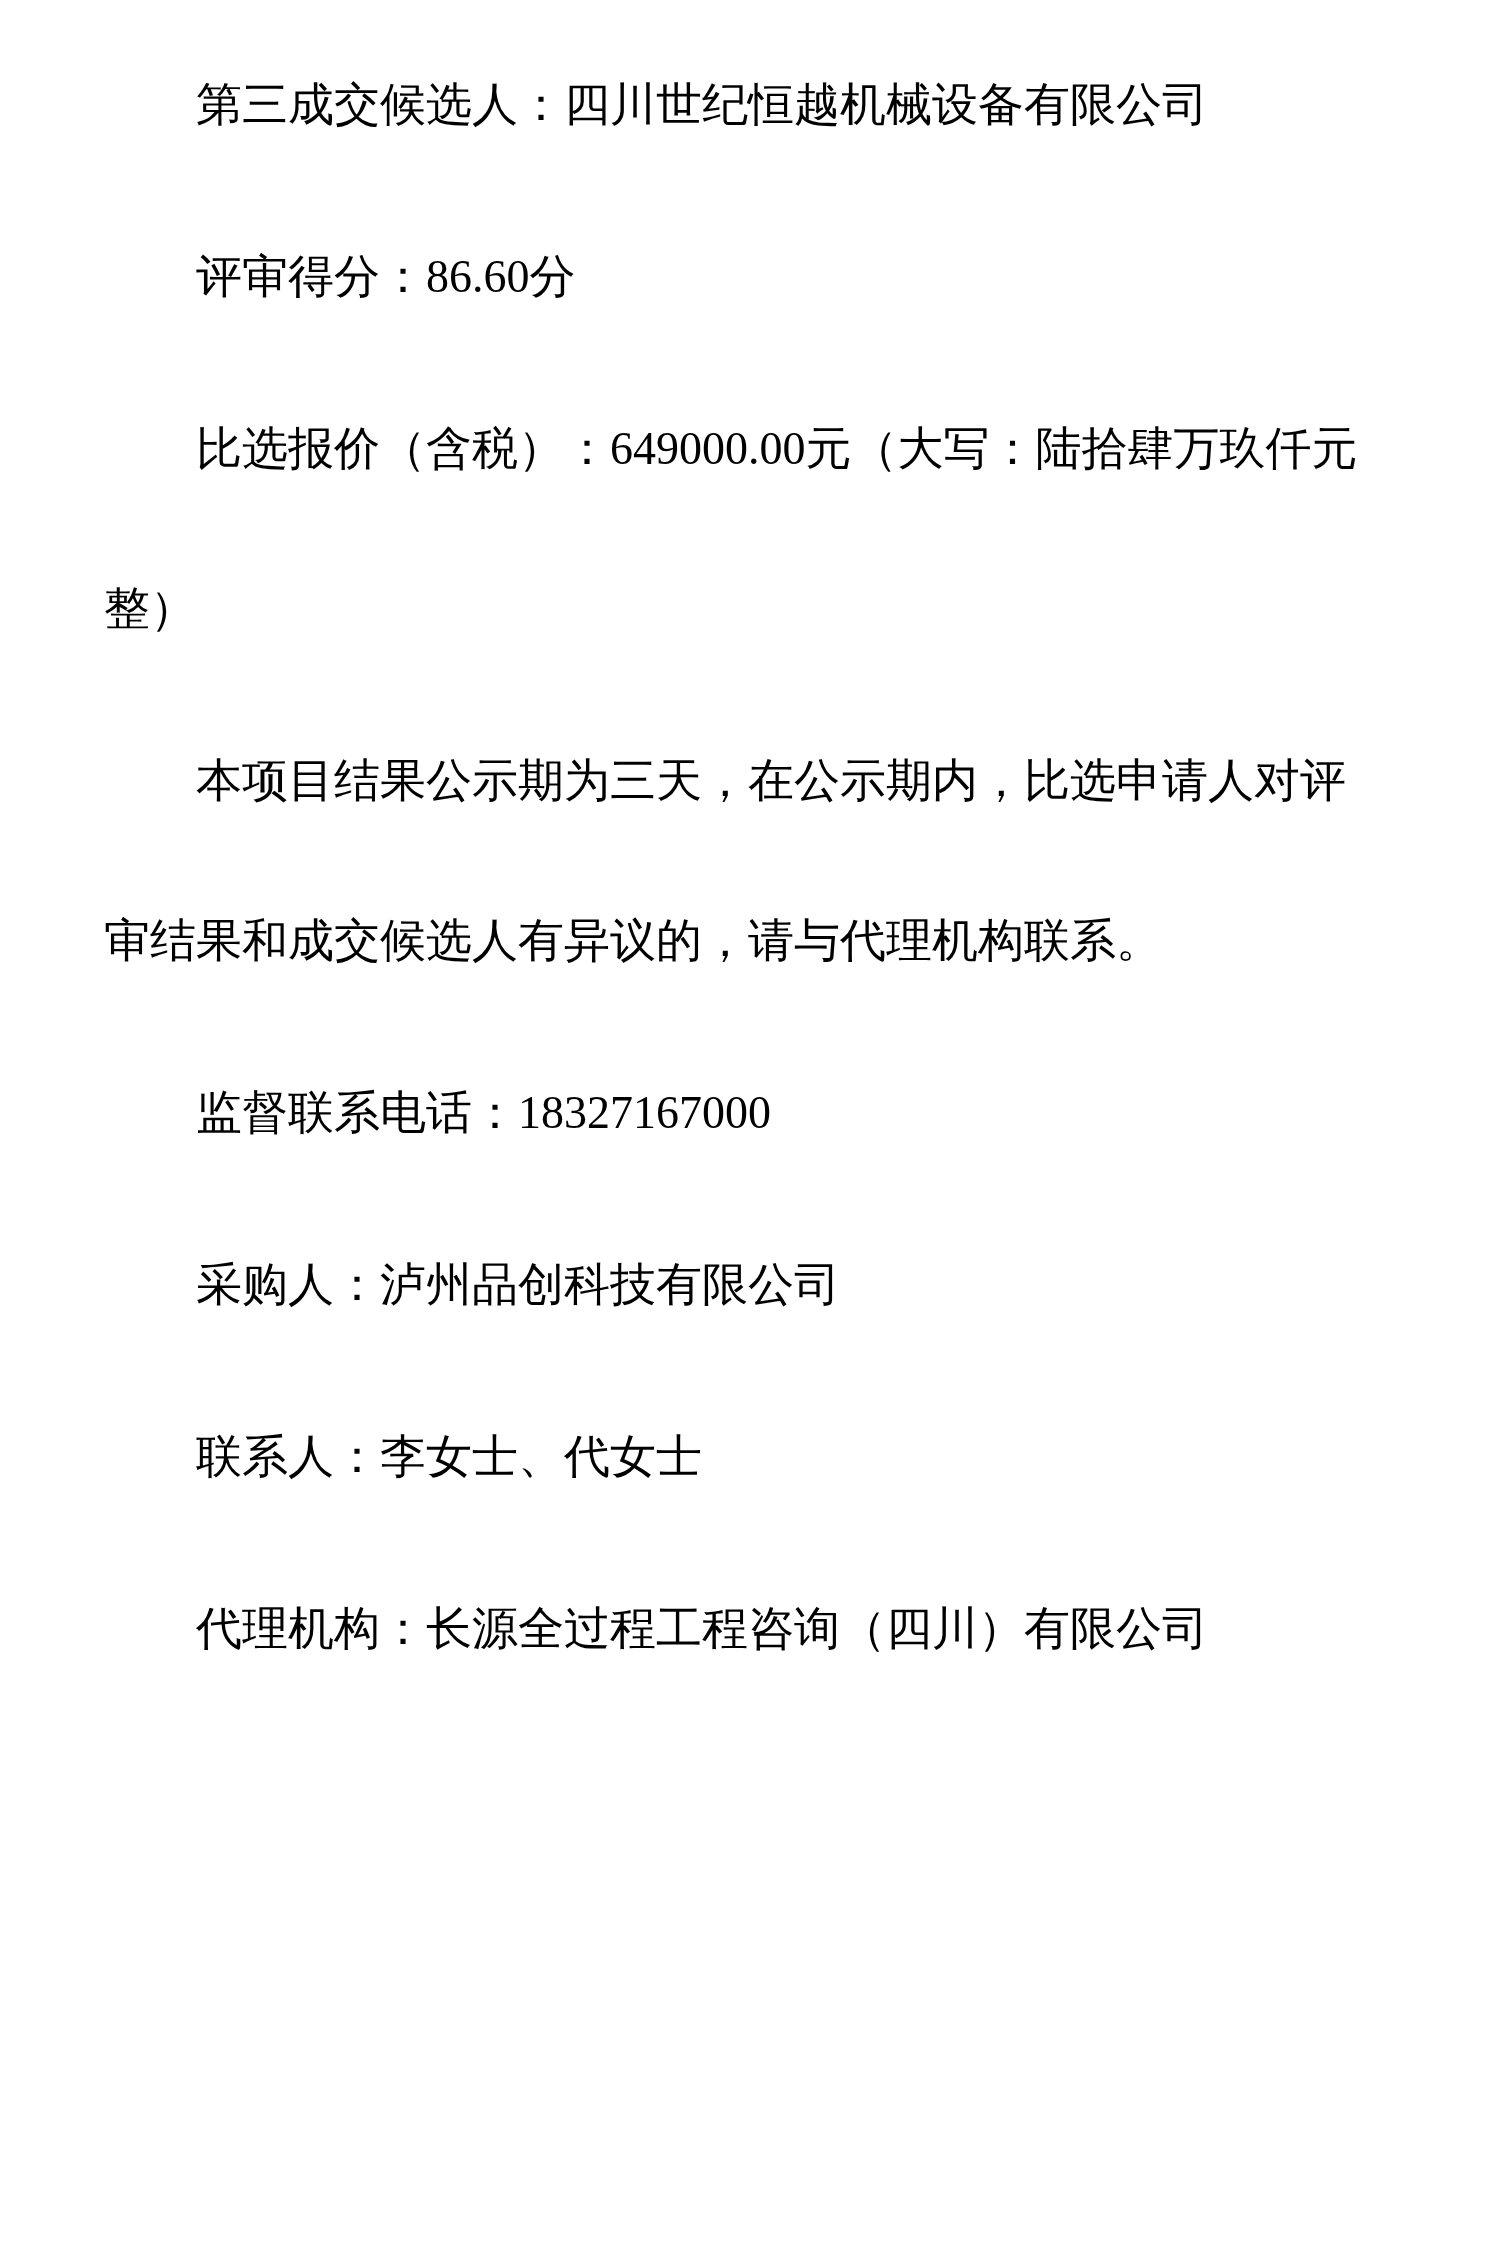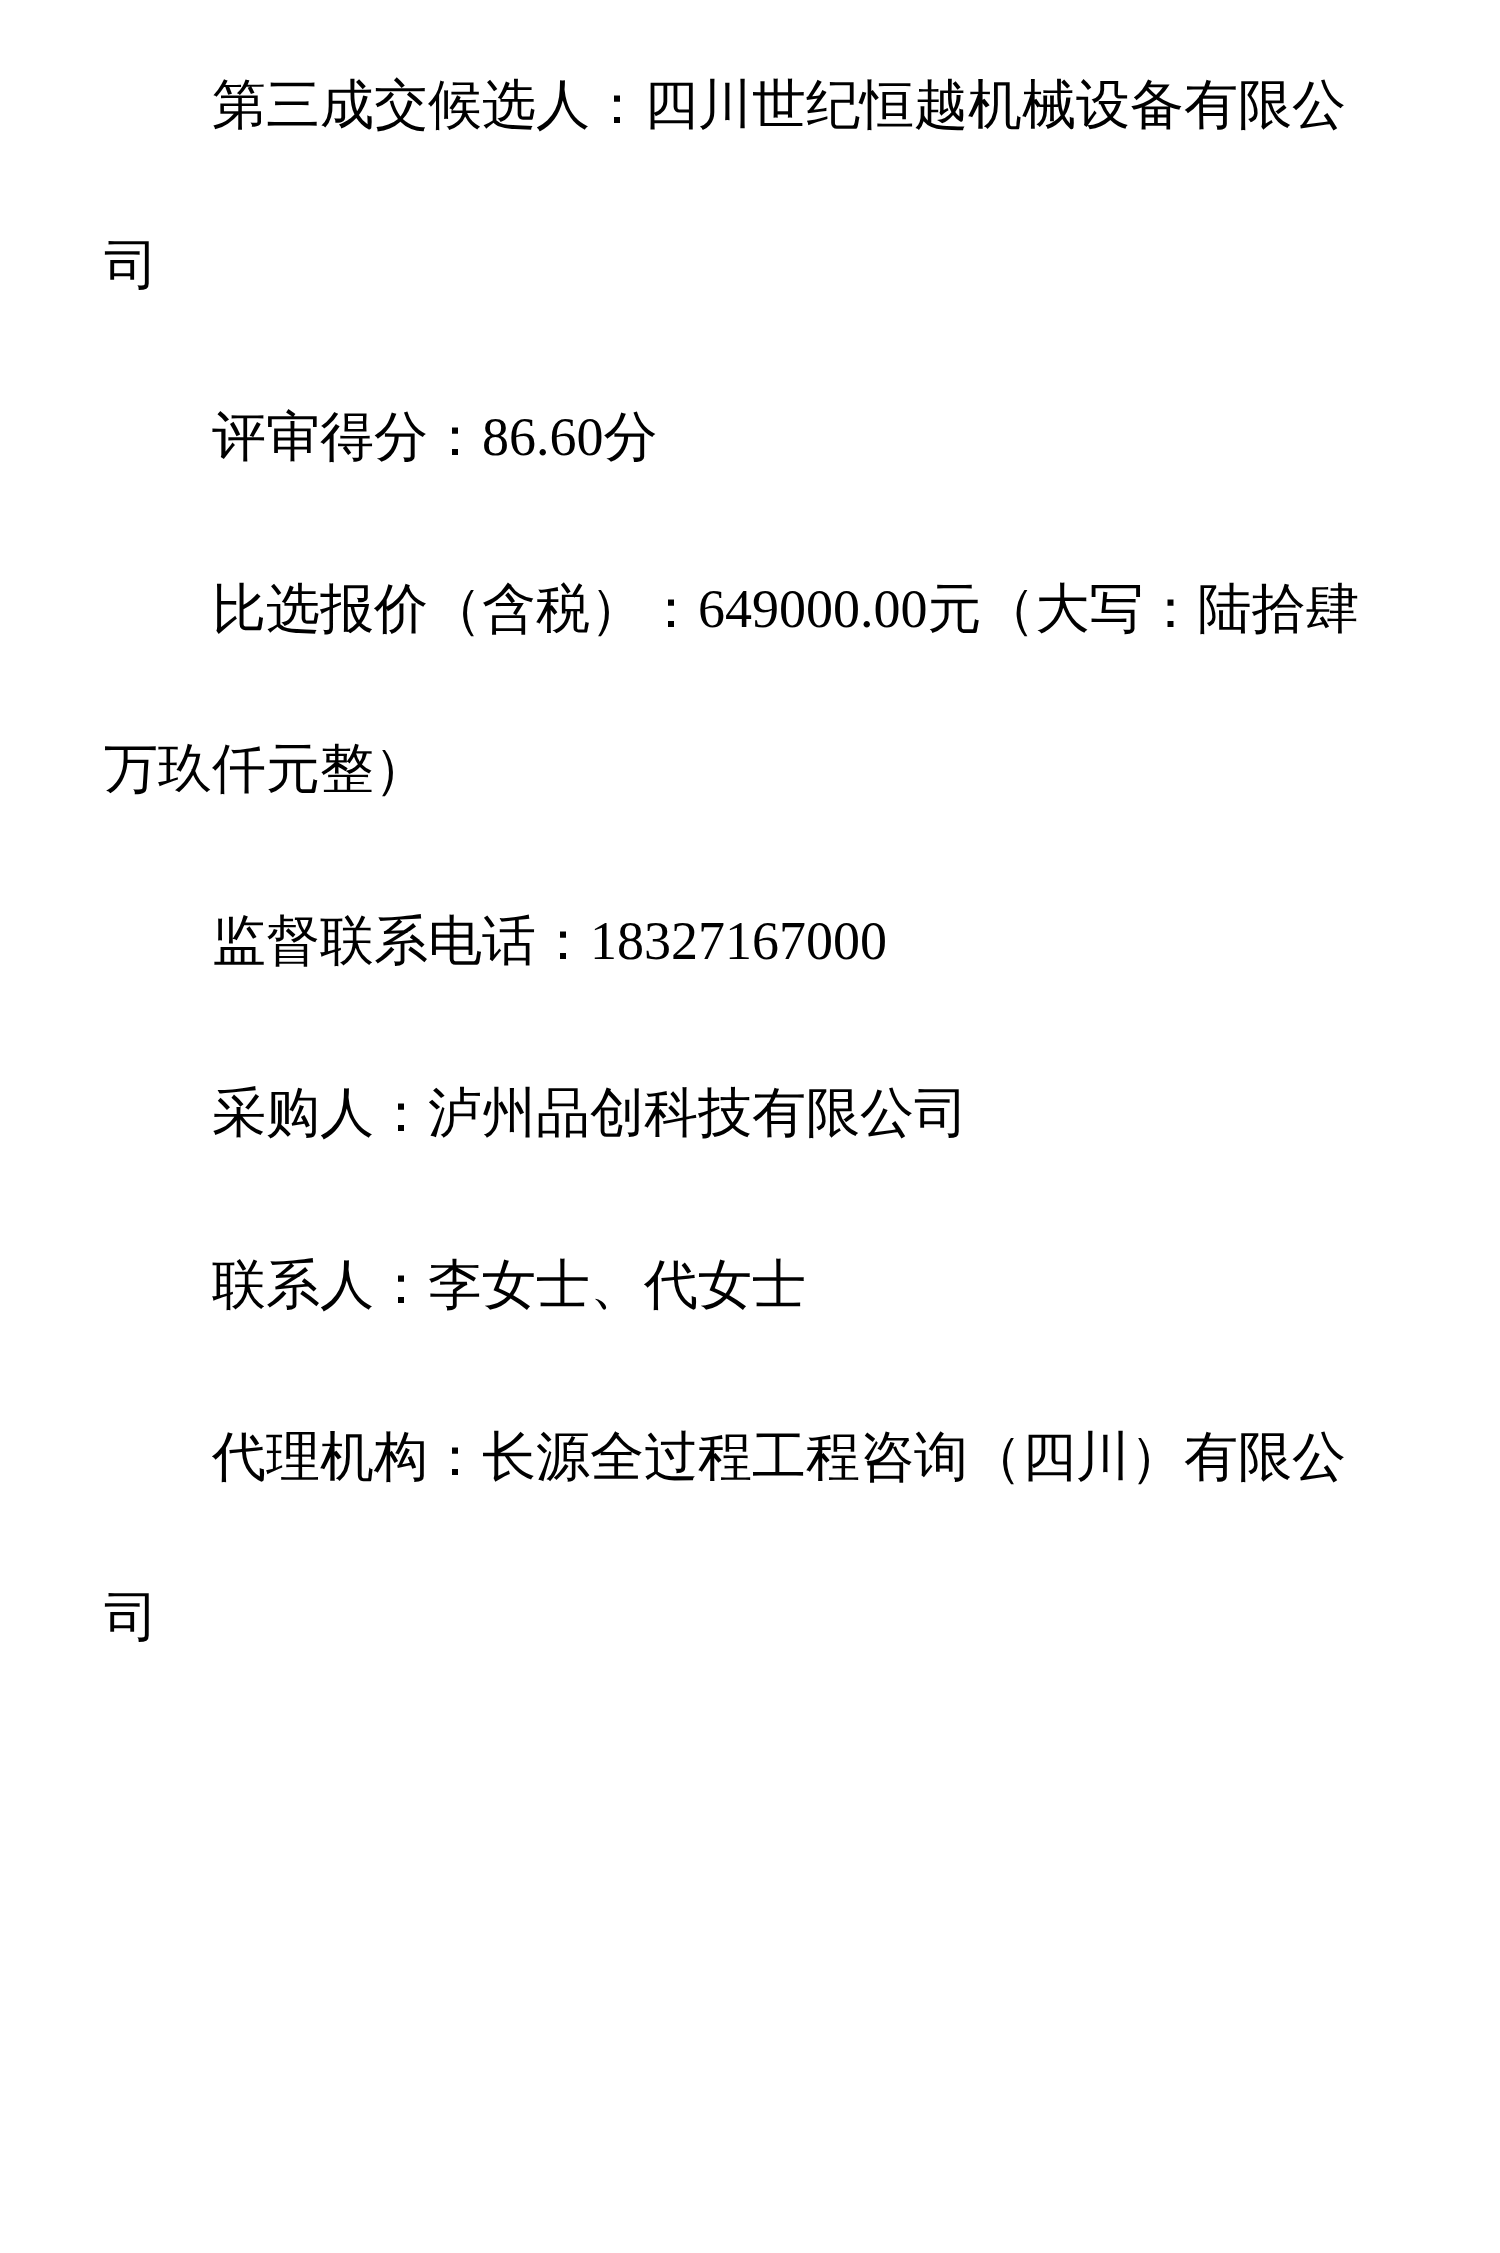--- a/index.html
+++ b/index.html
@@ -13,35 +13,36 @@
     height: 2253px;
     background: #ffffff;
     box-sizing: border-box;
     padding: 25px 125px 0 104px;
     overflow: hidden;
   }
   .doc-text p {
     margin: 0 0 12px 0;
     padding: 0;
     font-family: "Liberation Serif", "DejaVu Serif", serif;
-    font-size: 54px;
+    font-size: 46px;
     line-height: 160px;
     color: #000000;
     text-indent: 2em;
     text-align: left;
     letter-spacing: 0;
     word-break: normal;
   }
 </style>
 </head>
 <body>
 
 <div class="page">
   <div class="doc-text">
     <p>第三成交候选人：四川世纪恒越机械设备有限公司</p>
     <p>评审得分：86.60分</p>
     <p>比选报价（含税）：649000.00元（大写：陆拾肆万玖仟元整）</p>
+    <p>本项目结果公示期为三天，在公示期内，比选申请人对评审结果和成交候选人有异议的，请与代理机构联系。</p>
     <p>监督联系电话：18327167000</p>
     <p>采购人：泸州品创科技有限公司</p>
     <p>联系人：李女士、代女士</p>
     <p>代理机构：长源全过程工程咨询（四川）有限公司</p>
   </div>
 </div>
 
 </body></html>

